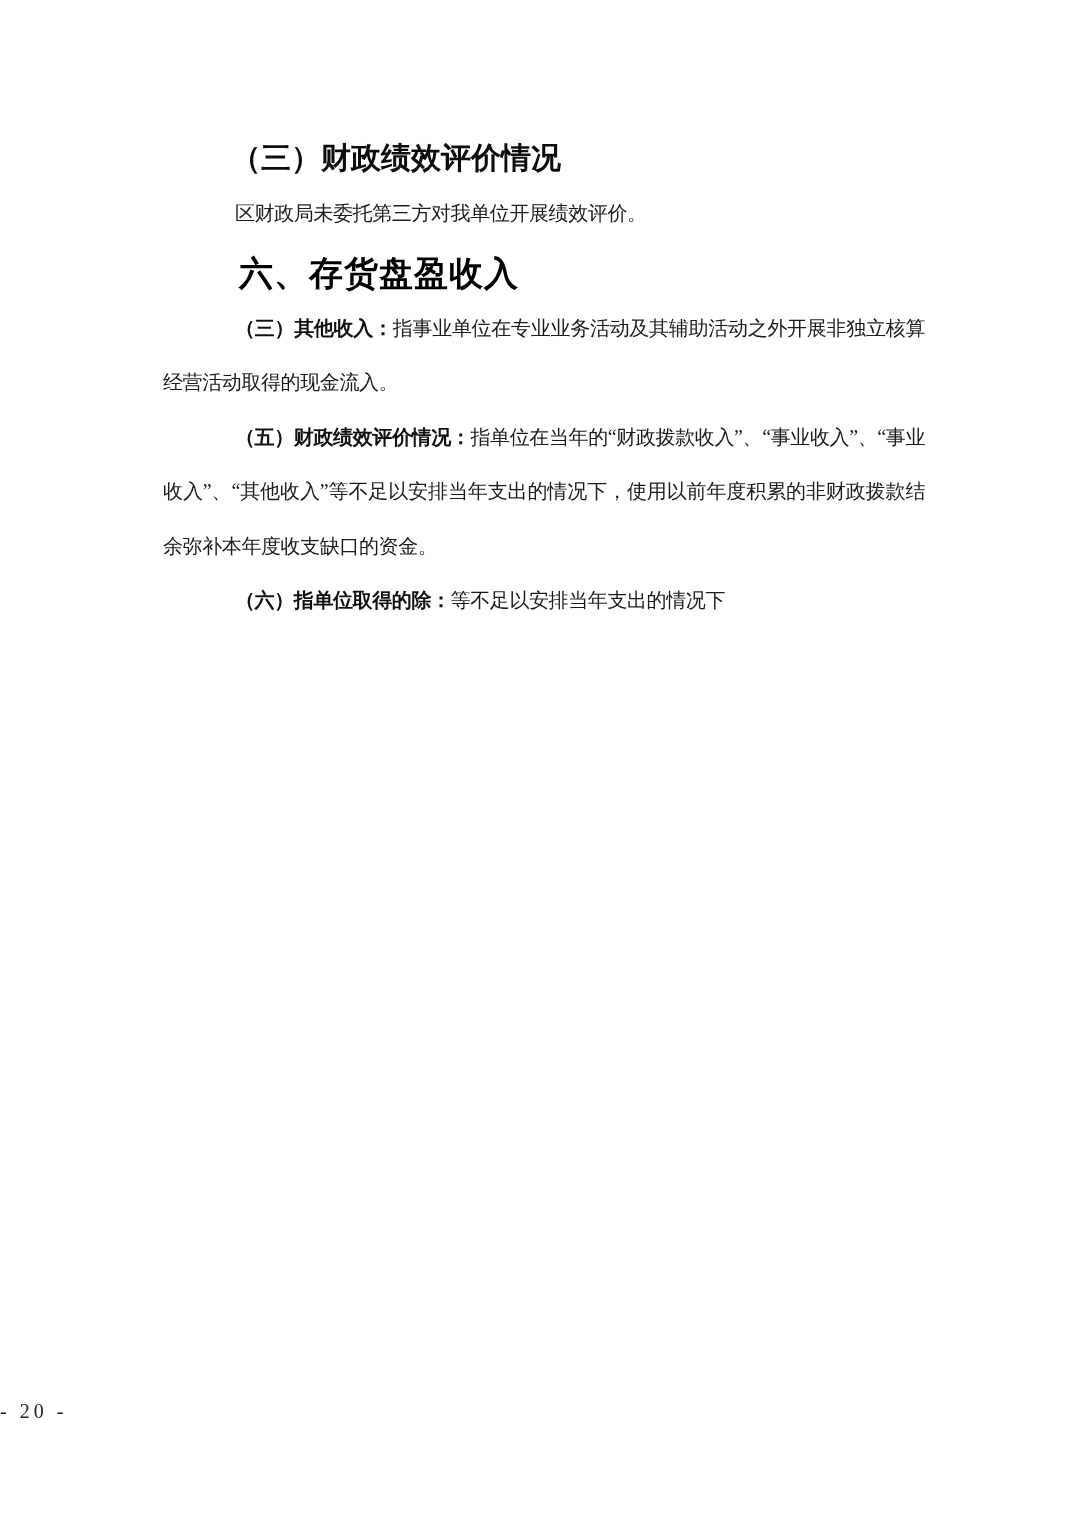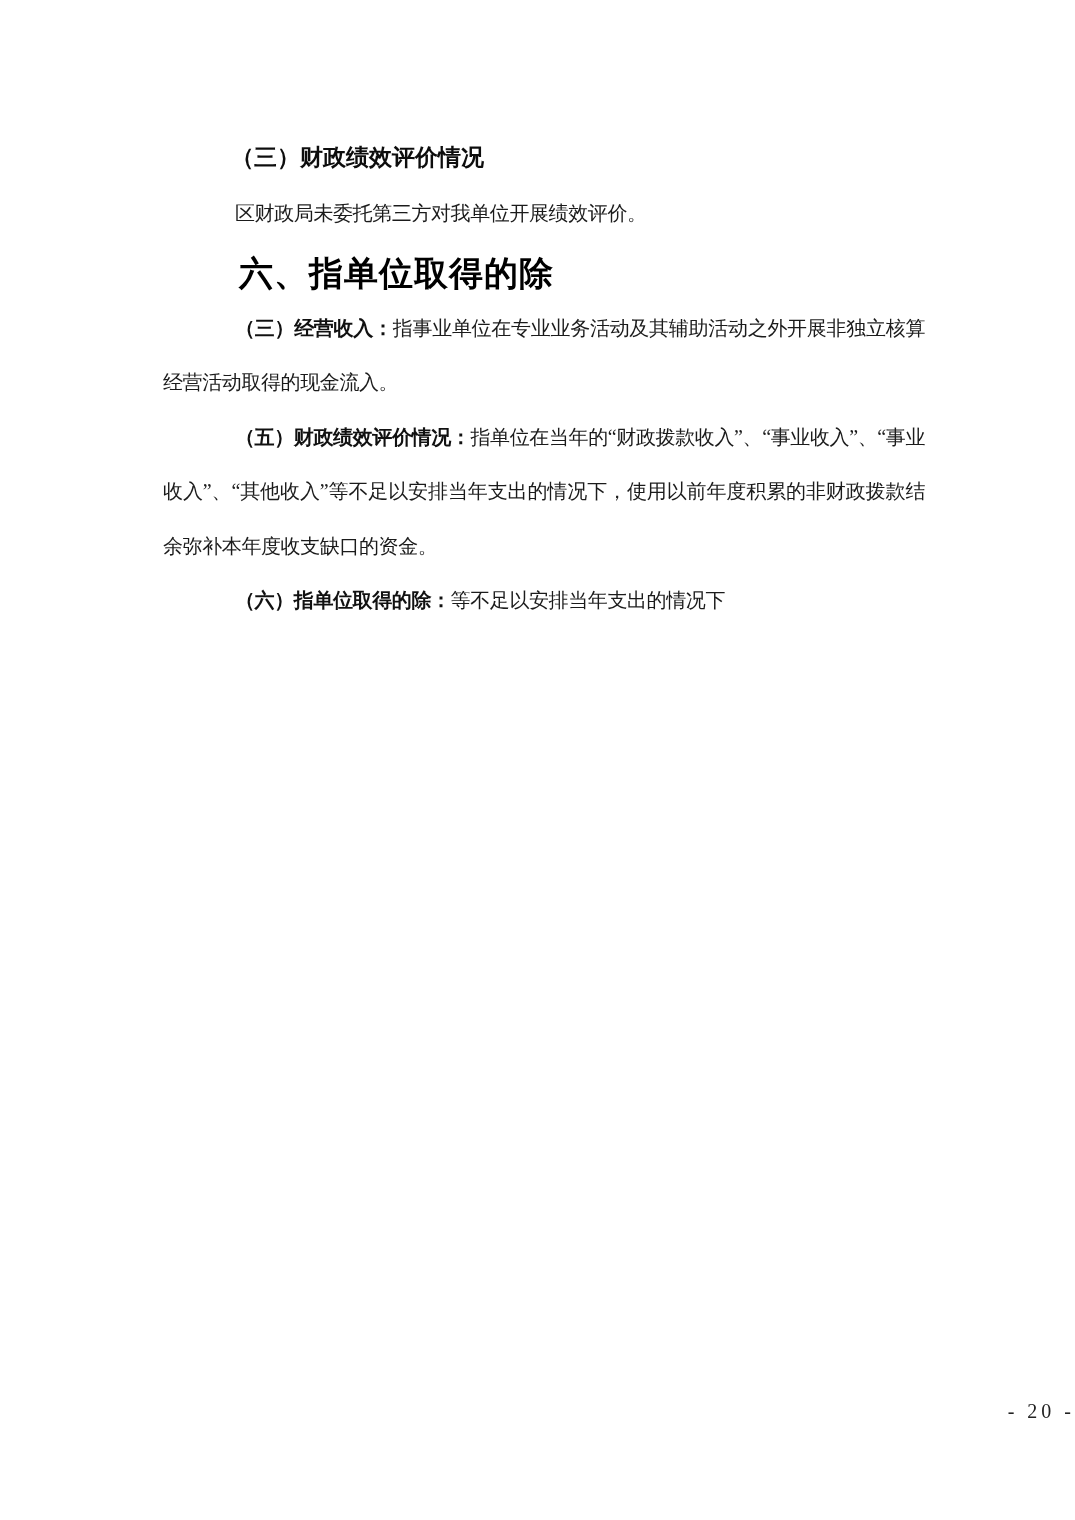--- a/index.html
+++ b/index.html
@@ -31,62 +31,62 @@
     text-justify: inter-ideograph;
     text-indent: 72px;
     color: #1b1b1b;
   }
   .lead-bold {
     font-weight: 700;
     color: #111111;
   }
   .heading-kai {
     margin: 0;
-    font-size: 23px;
+    font-size: 30px;
     font-weight: 700;
     line-height: 54.5px;
     text-indent: 68px;
     color: #0d0d0d;
   }
   .heading-hei {
     margin: 6px 0 0 0;
     font-family: "Liberation Sans", "DejaVu Sans", sans-serif;
     font-size: 34px;
     font-weight: 700;
     line-height: 54.5px;
     text-indent: 76px;
     letter-spacing: 1px;
     color: #000000;
   }
   .page-footer {
     position: absolute;
     top: 1400px;
     left: 0;
     width: 100%;
-    text-align: right;
+    text-align: left;
     font-size: 20px;
     letter-spacing: 4px;
     color: #222222;
   }
 </style>
 </head>
 <body>
 
 <div class="page">
   <div class="content">
 
     <p class="heading-kai">（三）财政绩效评价情况</p>
 
     <p class="para">区财政局未委托第三方对我单位开展绩效评价。</p>
 
-    <p class="heading-hei">六、指单位取得的除</p>
+    <p class="heading-hei">六、存货盘盈收入</p>
 
 
 
-    <p class="para"><span class="lead-bold">（三）经营收入：</span><span>指事业单位在专业业务活动及其辅助活动之外开展非独立核算经营活动取得的现金流入。</span></p>
+    <p class="para"><span class="lead-bold">（三）其他收入：</span><span>指事业单位在专业业务活动及其辅助活动之外开展非独立核算经营活动取得的现金流入。</span></p>
 
 
     <p class="para"><span class="lead-bold">（五）财政绩效评价情况：</span><span>指单位在当年的“财政拨款收入”、“事业收入”、“事业收入”、“其他收入”等不足以安排当年支出的情况下，使用以前年度积累的非财政拨款结余弥补本年度收支缺口的资金。</span></p>
 
     <p class="para"><span class="lead-bold">（六）指单位取得的除：</span><span>等不足以安排当年支出的情况下</span></p>
 
   </div>
 
   <div class="page-footer">- 20 -</div>
 </div>

